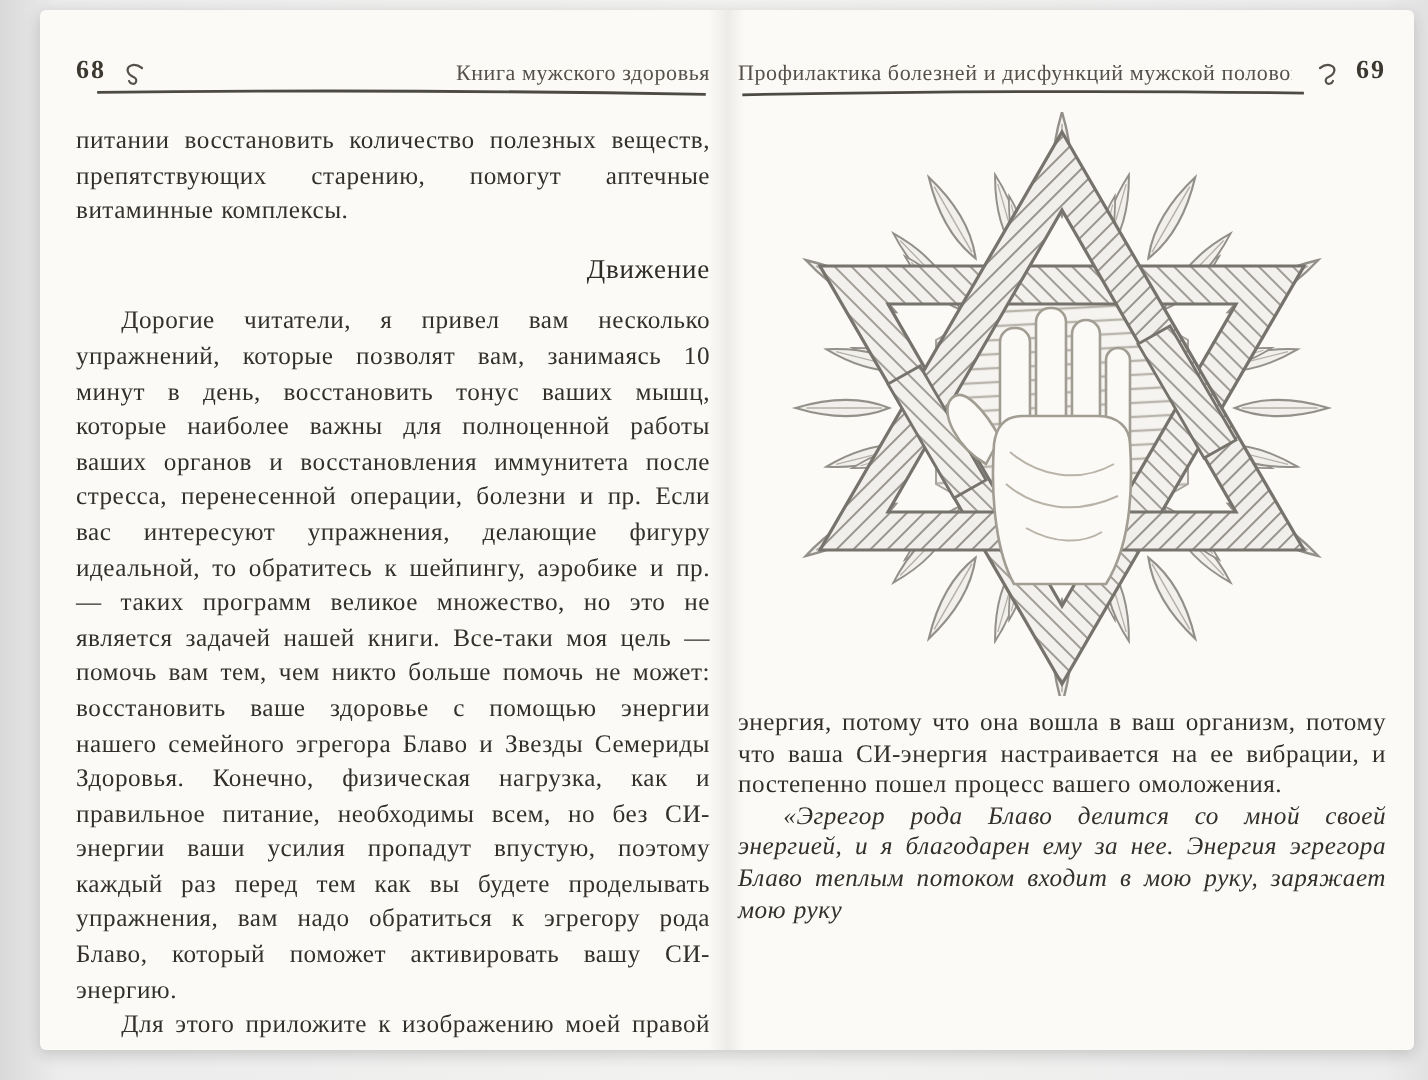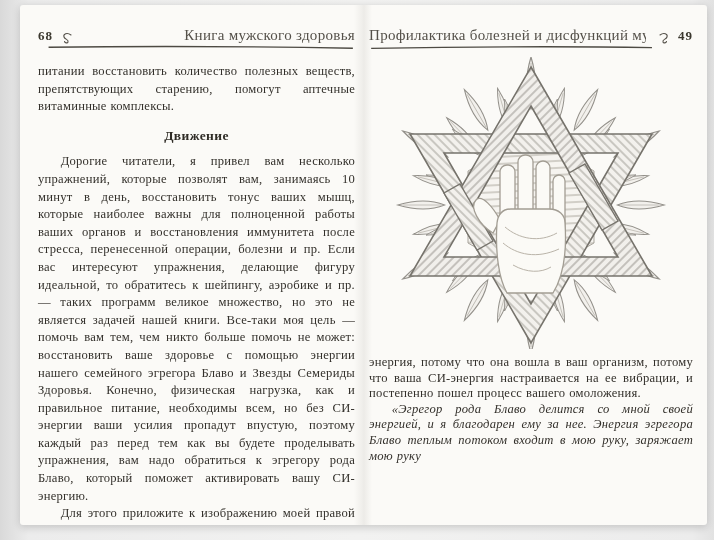--- a/index.html
+++ b/index.html
@@ -19,34 +19,34 @@
     position:absolute; top:0; bottom:0; left:334px; width:18px;
     background:linear-gradient(90deg,rgba(0,0,0,0) 0%,rgba(90,85,75,.07) 45%,rgba(90,85,75,.09) 55%,rgba(0,0,0,0) 100%);
     pointer-events:none;
   }
   .page { position:absolute; top:0; bottom:0; overflow:hidden; color:#33302b; }
   .page-left  { left:0;   width:343px; padding:22px 8px 0 18px; }
   .page-right { left:343px; width:344px; padding:22px 14px 0 6px; }
 
   .runhead { display:flex; align-items:flex-end; gap:8px; }
   .pagenum { font-weight:bold; font-size:13px; letter-spacing:1px; color:#3b382f; }
-  .headtitle { flex:1; font-size:15px; color:#55514a; letter-spacing:.3px; white-space:nowrap; overflow:hidden; }
+  .headtitle { flex:1; font-size:11px; color:#55514a; letter-spacing:.3px; white-space:nowrap; overflow:hidden; }
   .page-left  .headtitle { text-align:right; }
   .page-right .headtitle { text-align:left; }
   .flourish { width:16px; height:12px; flex:0 0 auto; }
   .flourish svg { display:block; width:16px; height:12px; }
   .rule { height:6px; margin-top:1px; }
   .rule svg { display:block; width:100%; height:6px; }
 
   .bodytext { margin-top:12px; font-size:12.6px; line-height:17.6px;
               text-align:justify; letter-spacing:.25px; word-spacing:.5px; }
   .page-right .bodytext { line-height:15.6px; margin-top:6px; }
   .para { text-align:justify; }
   .para.indent { text-indent:1.8em; }
-  .section-heading { text-align:center; font-weight:bold; font-size:13.5px;
+  .section-heading { text-align:right; font-weight:normal; font-size:13.5px;
                      letter-spacing:.4px; margin:11px 0 9px 0; color:#2f2c26; }
   .quote { font-style:italic; }
 
   .illustration-wrap { width:302px; height:292px; margin:6px auto 2px auto; }
   .illustration-wrap svg { display:block; width:302px; height:292px; }
 </style>
 </head>
 <body>
 
 <div class="spread">
@@ -76,21 +76,21 @@
   </div>
 
   <div class="page page-right">
     <div class="runhead">
       <span class="headtitle">Профилактика болезней и дисфункций мужской половой сферы</span>
       <span class="flourish">
         <svg viewBox="0 0 16 12">
             <path d="M6,3 C10,0 14,2 13,5 C12,8 8,7 9,10 C9.5,11.5 12,11 12.5,9.5" fill="none" stroke="#55514a" stroke-width="1.1" stroke-linecap="round"></path>
           </svg>
       </span>
-      <span class="pagenum">49</span>
+      <span class="pagenum">69</span>
     </div>
     <div class="rule">
       <svg viewBox="0 0 300 6" preserveAspectRatio="none">
           <path d="M2,3.4 Q150,0.6 262,2.6" fill="none" stroke="#4d4a43" stroke-width="1.4"></path>
         </svg>
     </div>
 
     <div class="illustration-wrap">
       <svg viewBox="0 0 300 292">
         <defs>

